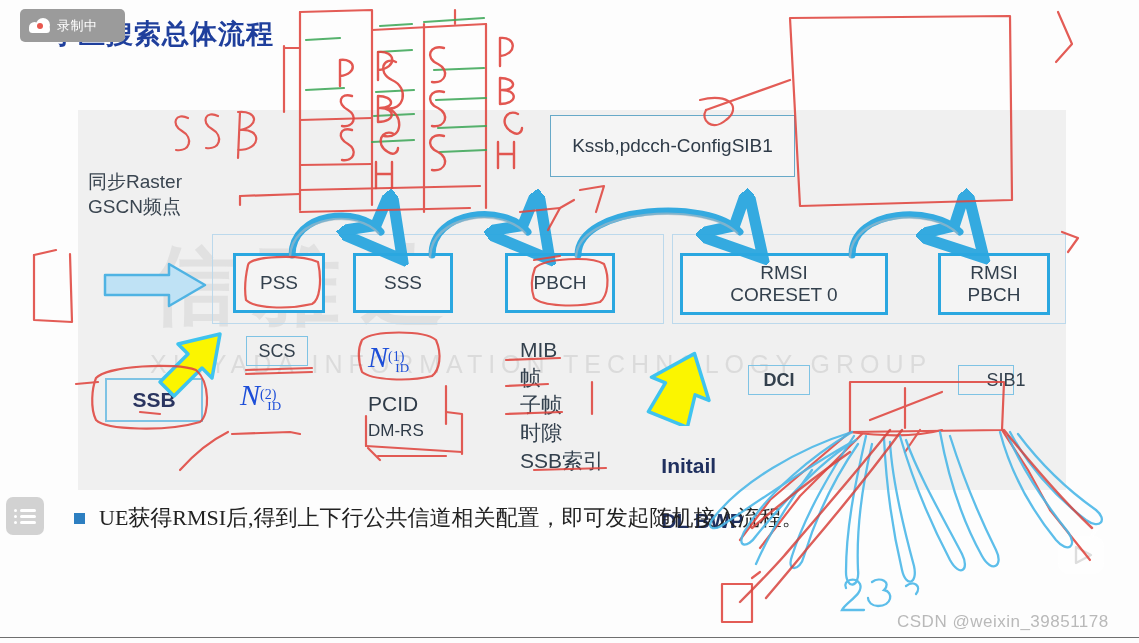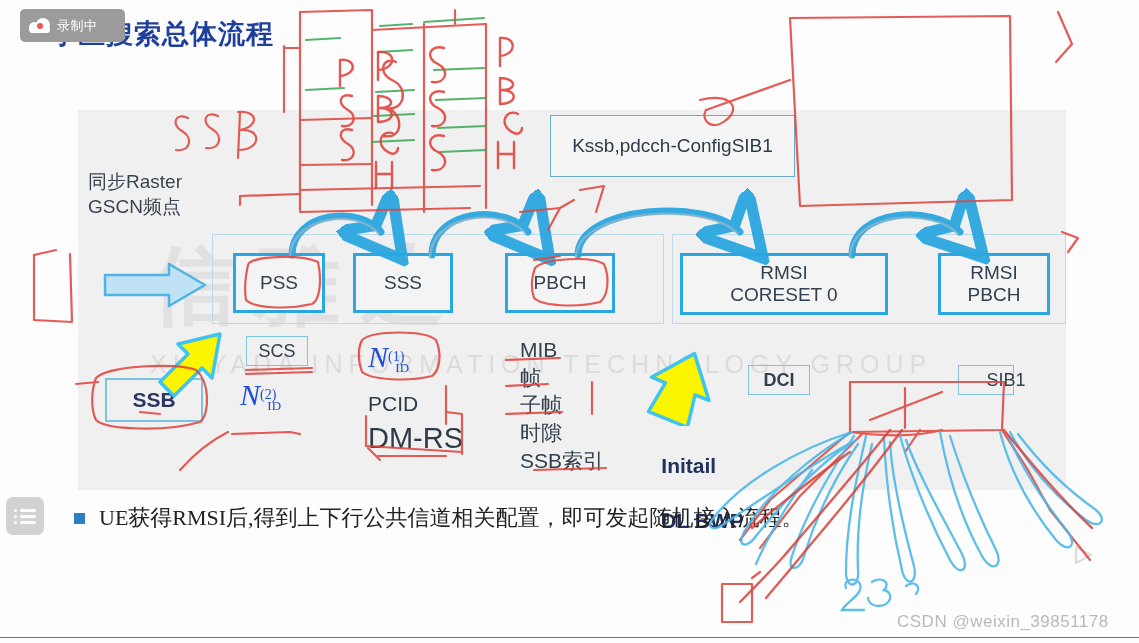--- a/index.html
+++ b/index.html
@@ -75,21 +75,21 @@
     position:absolute; left:550px; top:115px; width:245px; height:62px;
     border:1px solid #67a9c8; background:#f5f5f5;
     display:flex; flex-direction:row; align-items:center; justify-content:center;
     font-size:19px; color:#2f3b48; line-height:1.25;
   }
 
   
   .lbl{ position:absolute; color:#2f3b48; font-size:19px; line-height:1.3; white-space:pre;}
   .lbl-raster{ left:88px; top:170px; font-size:19px; color:#3a4550; }
   .lbl-pcid  { left:368px; top:390px; font-size:21px; }
-  .lbl-dmrs  { left:368px; top:420px; font-size:29px; }
+  .lbl-dmrs  { left:368px; top:420px; font-size:17px; }
   .lbl-bwp   { left:638px; top:425px; font-size:21px; font-weight:bold; color:#20305f;}
 
   .mib-stack{ position:absolute; left:508px; top:336px; font-size:21px; color:#33404d; line-height:1.32;margin-left:12px;}
 
   
   .nid{ position:absolute; font-family:"Liberation Serif","DejaVu Serif",serif; color:#1d4ed8; }
   .nid .n{ font-size:30px; font-style:italic; }
   .nid sup{ font-size:14px; vertical-align:super; font-style:normal;}
   .nid sub{ font-size:13px; vertical-align:-0.35em; margin-left:-9px; font-style:normal;}
   .nid-2{ left:240px; top:378px; }

